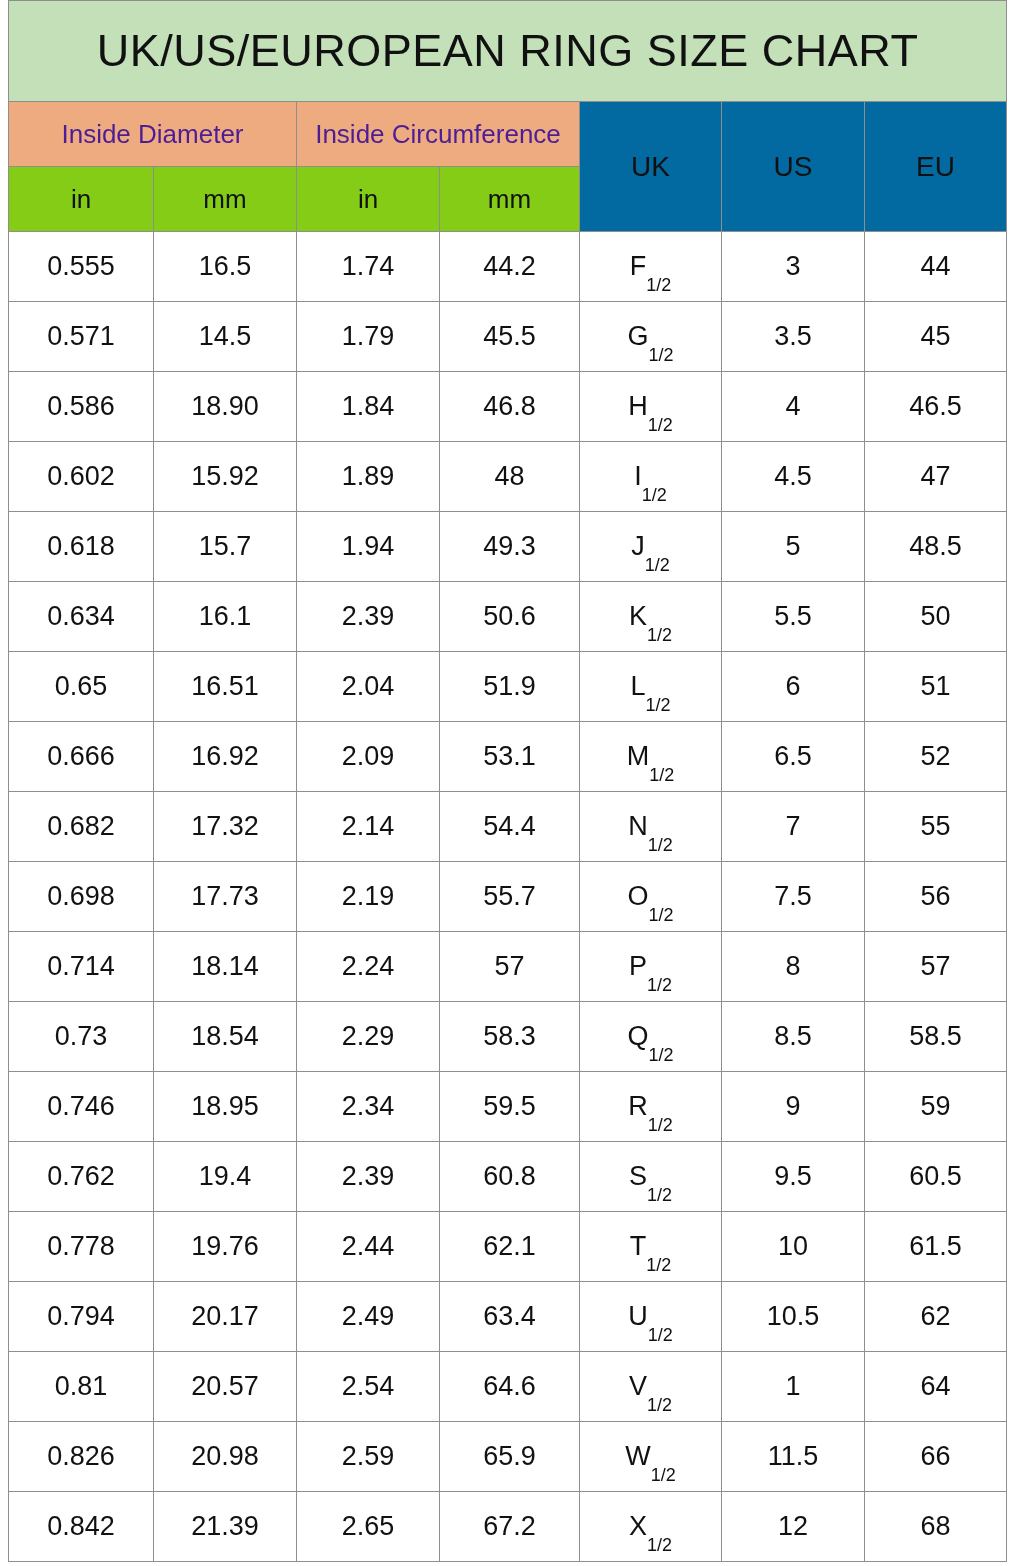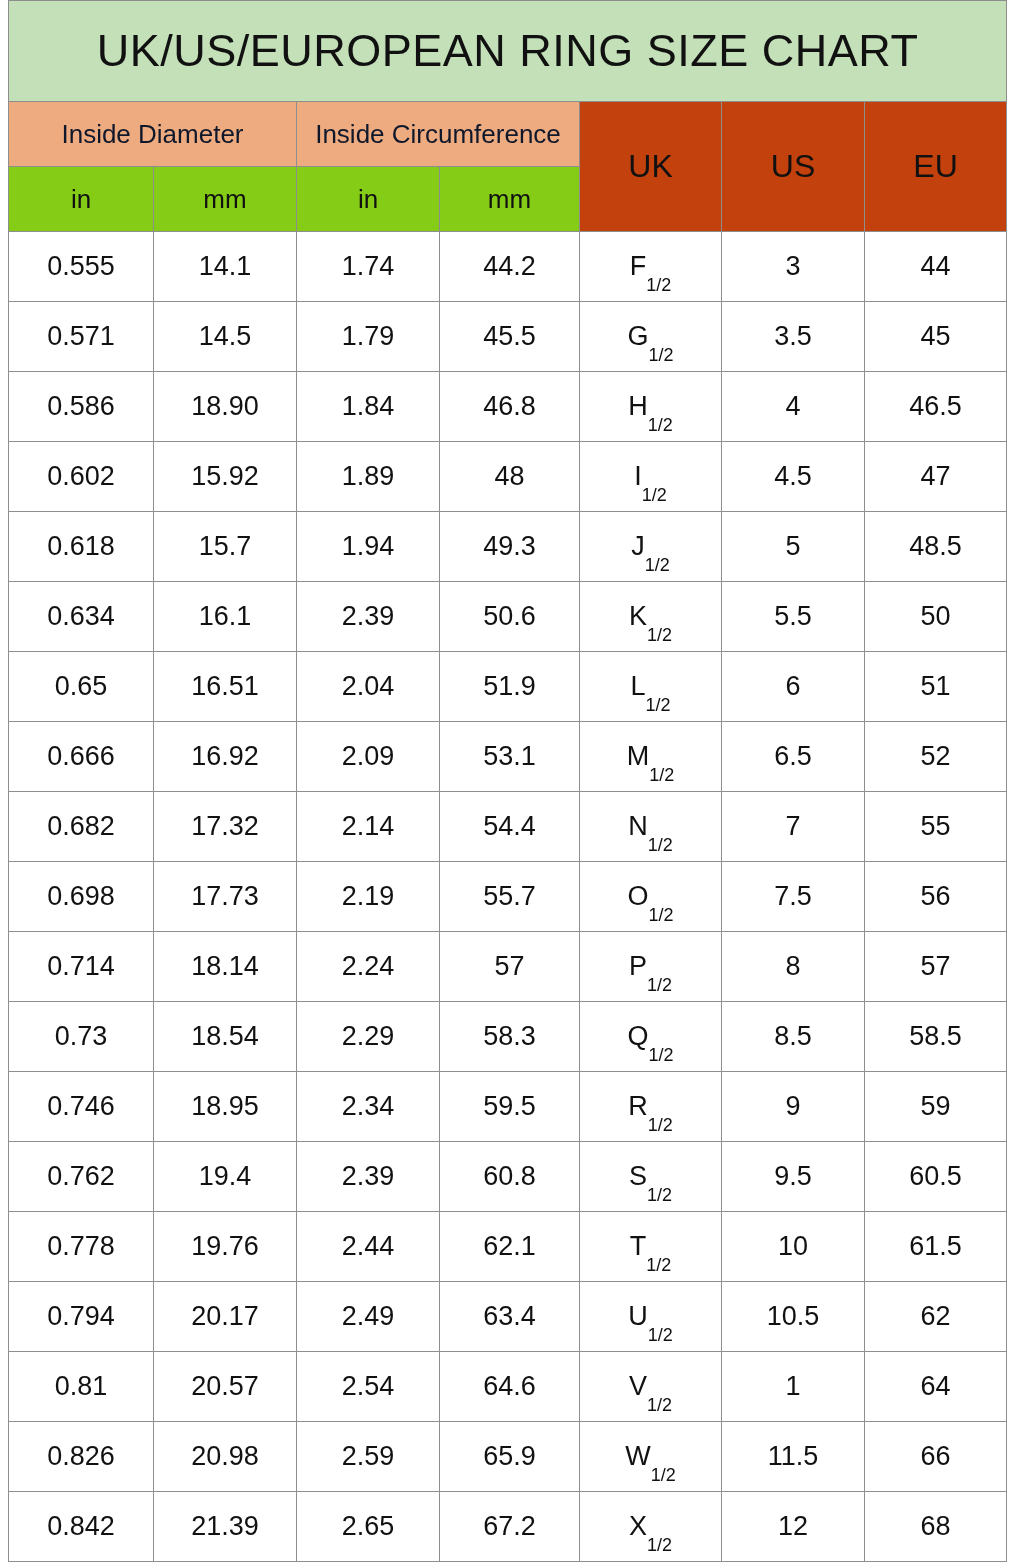--- a/index.html
+++ b/index.html
@@ -38,31 +38,31 @@
     letter-spacing: 0.5px;
     height: 100px;
     color: #111;
     border: 1px solid #8e8e8e;
     font-weight: normal;
   }
   .grp-head {
     background: #eeab80;
     font-size: 26px;
     height: 64px;
-    color: #0f172a;
+    color: #4c1d95;
   }
   .sub-head {
     background: #84cc16;
     font-size: 26px;
     height: 64px;
     color: #111;
   }
   .side-head {
-    background: #c2410c;
-    font-size: 32px;
+    background: #0369a1;
+    font-size: 28px;
     height: 128px;
     color: #111;
   }
   td.data {
     font-size: 27px;
     height: 69px;
     background: #ffffff;
     color: #111;
   }
   .uk-val {
@@ -111,21 +111,21 @@
       <tr>
         <th class="sub-head">in</th>
         <th class="sub-head">mm</th>
         <th class="sub-head">in</th>
         <th class="sub-head">mm</th>
       </tr>
     </thead>
     <tbody id="chart-body">
         <tr>
           <td class="data">0.555</td>
-          <td class="data">14.1</td>
+          <td class="data">16.5</td>
           <td class="data">1.74</td>
           <td class="data">44.2</td>
           <td class="data uk-val"><span>F</span><span class="frac">1/2</span></td>
           <td class="data">3</td>
           <td class="data">44</td>
         </tr>
         <tr>
           <td class="data">0.571</td>
           <td class="data">14.5</td>
           <td class="data">1.79</td>

